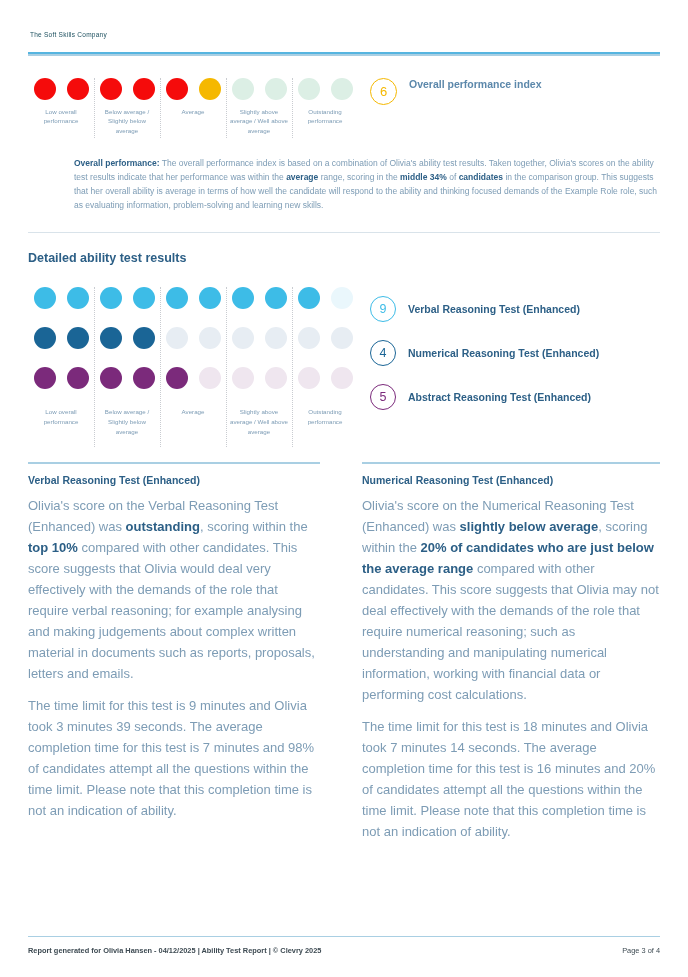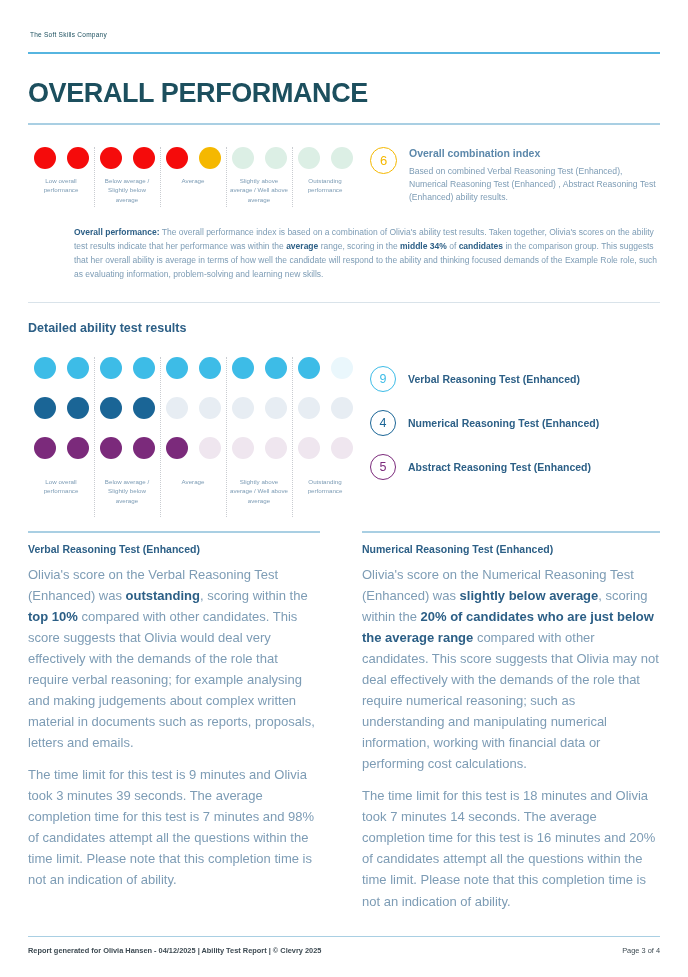--- a/index.html
+++ b/index.html
@@ -105,21 +105,20 @@
 </head>
 <body>
 
 <div class="page">
 
   <div class="brand">
     <div class="logo-tag">The Soft Skills Company</div>
   </div>
   <div class="rule-blue"></div>
 
-  <h1 class="page-title">OVERALL PERFORMANCE</h1>
   <div class="rule-pale"></div>
 
   <div class="scale-wrap">
     <div class="scale-left">
       <div class="dot-row">
           <div class="dot-cell">
             <span class="dot" style="background: rgb(245, 11, 11);"></span>
           </div>
           <div class="dot-cell">
             <span class="dot" style="background: rgb(245, 11, 11);"></span>
@@ -159,22 +158,21 @@
     <div class="dividers">
           <div class="divider" style="left: 66px; height: 60px;"></div>
           <div class="divider" style="left: 132px; height: 60px;"></div>
           <div class="divider" style="left: 198px; height: 60px;"></div>
           <div class="divider" style="left: 264px; height: 60px;"></div>
         </div>
       </div>
     <div class="scale-right">
       <div class="idx-circle">6</div>
       <div>
-        <div class="idx-title">Overall combination index</div>
-        <div class="idx-body">Based on combined Verbal Reasoning Test (Enhanced), Numerical Reasoning Test (Enhanced) , Abstract Reasoning Test (Enhanced) ability results.</div>
+        <div class="idx-title">Overall performance index</div>
       </div>
     </div>
   </div>
 
   <div class="para-block" id="overall-summary"><b>Overall performance:</b><span> The overall performance index is based on a combination of Olivia's ability test results. Taken together, Olivia's scores on the ability test results indicate that her performance was within the </span><b>average</b><span> range, scoring in the </span><b>middle 34%</b><span> of </span><b>candidates</b><span> in the comparison group. This suggests that her overall ability is average in terms of how well the candidate will respond to the ability and thinking focused demands of the Example Role role, such as evaluating information, problem-solving and learning new skills.</span></div>
 
   <div class="sep"></div>
 
   <h2 class="section-title">Detailed ability test results</h2>
 

